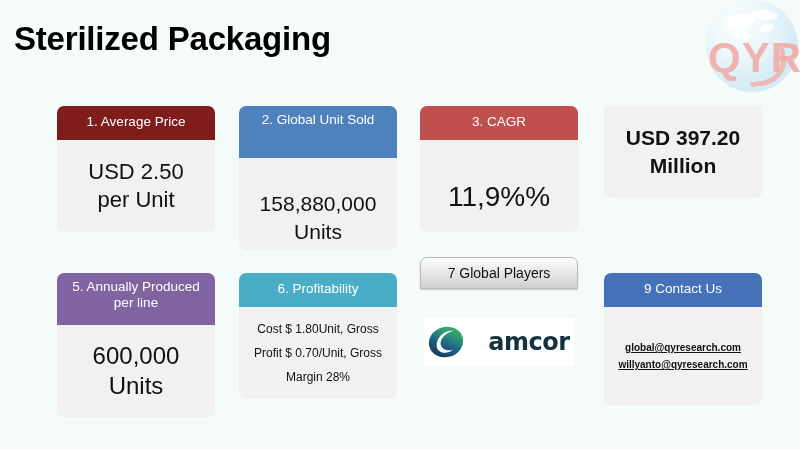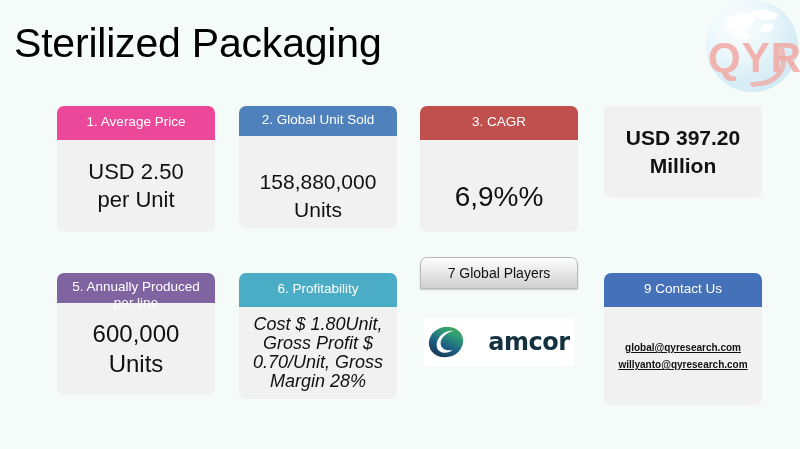--- a/index.html
+++ b/index.html
@@ -68,42 +68,42 @@
     border-radius: 0 0 70% 10%;
     opacity: 0.75;
     transform: rotate(-8deg);
   }
 
   
   #page-title {
     position: absolute;
     left: 14px;
     top: 20px;
-    font-size: 41px;
-    font-weight: normal;
+    font-size: 33px;
+    font-weight: bold;
     color: #000000;
     letter-spacing: -0.2px;
     white-space: nowrap;
   }
 
   
   .card {
     position: absolute;
     width: 158px;
   }
   .card .hdr {
     border-radius: 7px 7px 0 0;
     color: #ffffff;
     font-size: 13.5px;
     line-height: 16px;
     text-align: center;
     padding: 6px 4px 6px 4px;
     box-sizing: border-box;
   }
-  .card .hdr.two-line { height: 30px; }
+  .card .hdr.two-line { height: 52px; }
   .card .hdr.one-line { height: 34px; padding-top: 8px; }
   .card .body {
     background: #f1f1f1;
     border-radius: 0 0 7px 7px;
     text-align: center;
     color: #111111;
     box-sizing: border-box;
     display: flex;
     align-items: center;
     justify-content: center;
@@ -116,41 +116,41 @@
 
   
   .r2 { top: 273px; }
   .r2 .body { height: 92px; }
 
   .col1 { left: 57px; }
   .col2 { left: 239px; }
   .col3 { left: 420px; }
   .col4 { left: 604px; }
 
-  .hdr-orange { background: #ec4899; }
+  .hdr-orange { background: #7f1d1d; }
   .hdr-blue   { background: #4f81bd; }
   .hdr-red    { background: #c0504d; }
   .hdr-green  { background: #9bbb59; }
   .hdr-purple { background: #8064a2; }
   .hdr-teal   { background: #4bacc6; }
   .hdr-blue2  { background: #4471b8; }
   .hdr-silver {
     background: linear-gradient(to bottom, #fdfdfd 0%, #e9e9e9 45%, #cfcfcf 100%);
     color: #111111 !important;
     border: 1px solid #b9b9b9;
     border-radius: 7px;
     box-shadow: 0 1px 2px rgba(0,0,0,0.18);
   }
 
   
   #card-cagr .body .val { font-size: 28px; line-height: 30px; padding-top: 22px; }
   #card-revenue .body .val { font-size: 21px; line-height: 28px; font-weight: bold; }
   #card-unitsold .body .val { font-size: 21px; line-height: 28px; margin-top: 28px; }
   #card-annual .body .val { font-size: 24px; line-height: 30px; }
-  #card-profit .body .val { font-size: 18px; line-height: 19px; padding: 0 6px; font-style: italic; }
+  #card-profit .body .val { font-size: 12px; line-height: 24px; padding: 0 6px; }
 
   
   #card-players { top: 257px; }
   #card-players .hdr { font-size: 14px; height: 32px; padding-top: 7px; }
   #card-players .body {
     background: transparent;
     height: 86px;
     margin-top: 10px;
     align-items: center;
   }
@@ -220,21 +220,21 @@
       <div>158,880,000</div>
       <div>Units</div>
     </div>
   </div>
 </div>
 
 <div class="card r1 col3" id="card-cagr">
   <div class="hdr hdr-red one-line">3. CAGR</div>
   <div class="body">
     <div class="val">
-      <div>6,9%%</div>
+      <div>11,9%%</div>
     </div>
   </div>
 </div>
 
 <div class="card r1 col4" id="card-revenue">
   <div class="body">
     <div class="val">
       <div>USD 397.20</div>
       <div>Million</div>
     </div>

